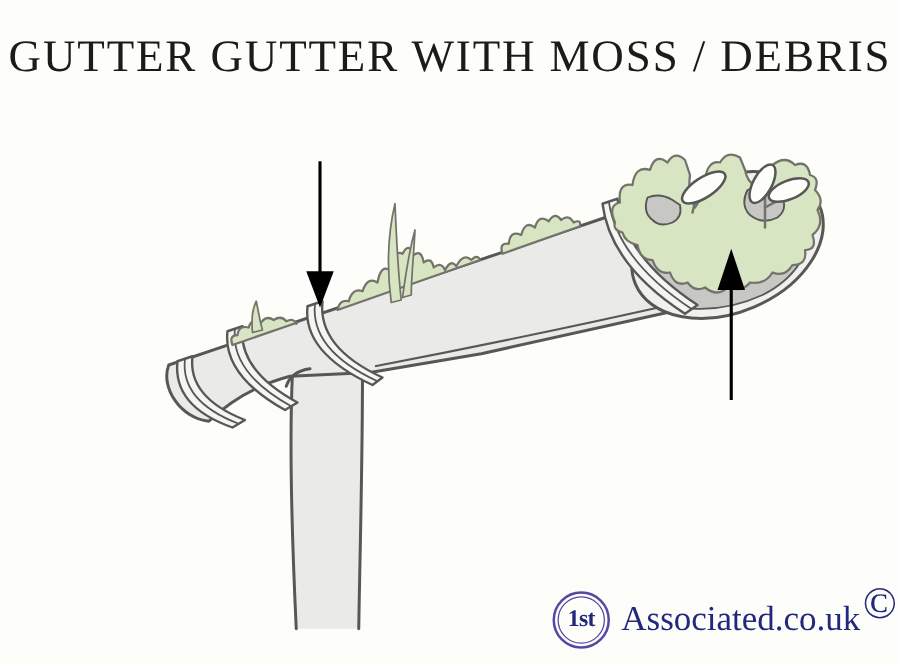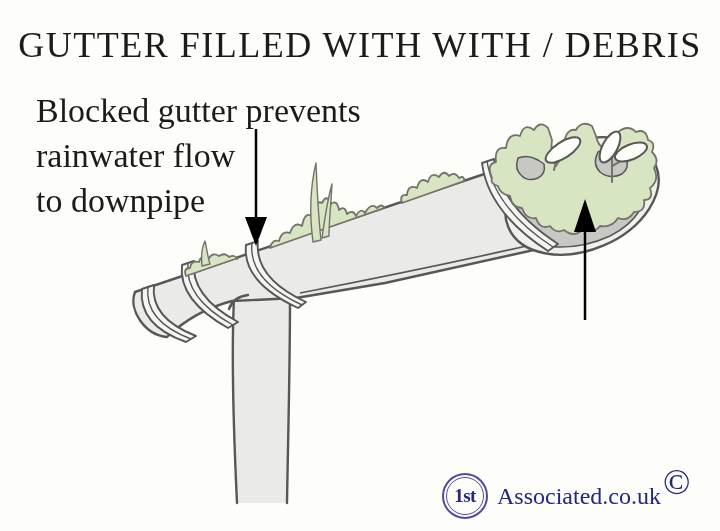--- a/index.html
+++ b/index.html
@@ -37,29 +37,29 @@
   .logo{position:absolute;left:442px;top:473px;display:flex;align-items:center;font-family:Liberation Serif, serif;}
   .logo-ring-outer{
     width:46px;height:46px;border:2px solid var(--logo-ring,#5349a5);border-radius:50%;
     display:flex;align-items:center;justify-content:center;box-sizing:border-box;flex:none;
   }
   .logo-ring-inner{
     width:38px;height:38px;border:1.5px solid var(--logo-ring,#5349a5);border-radius:50%;
     display:flex;align-items:center;justify-content:center;box-sizing:border-box;
   }
   .logo-badge-text{font-size:19px;font-weight:700;color:var(--logo-navy,#23277d);letter-spacing:-0.5px;}
-  .logo-name{font-size:24px;font-weight:400;color:var(--logo-navy,#23277d);margin-left:9px;white-space:nowrap;}
+  .logo-name{font-size:28px;font-weight:400;color:var(--logo-navy,#23277d);margin-left:9px;white-space:nowrap;}
   .logo-copyright{font-size:36px;line-height:1;color:var(--logo-navy,#23277d);align-self:flex-start;margin:-9px 0 0 2px;}
 </style>
 </head>
 <body style="--background: #fdfdfa; --text: #1b1b1b; --gutter-fill: #eaeae8; --gutter-outline: #575755; --moss-fill: #d8e5c3; --moss-outline: #73736b; --debris-fill: #c7c7c3; --logo-navy: #23277d; --logo-ring: #5349a5; --arrow: #000000;">
 
 <div class="stage">
 
-  <div class="title">GUTTER FILLED WITH WITH / DEBRIS</div>
+  <div class="title">GUTTER GUTTER WITH MOSS / DEBRIS</div>
 
   <svg class="illu" viewBox="0 0 720 531" aria-hidden="true">
 
     <g>
       <path class="pipe-fill" d="M 234,296 C 231,360 234,440 237,503 L 287,503 C 288,440 290,370 290,296 Z"></path>
       <path class="pipe-edge" d="M 234,298 C 231,360 234,440 237,503"></path>
       <path class="pipe-edge" d="M 290,298 C 290,370 288,440 287,503"></path>
     </g>
 
     <g>
@@ -126,23 +126,20 @@
     <g>
       <path class="arrow-line" d="M 256,129 L 256,220"></path>
       <polygon class="arrow-head" points="245,217 267,217 256,246"></polygon>
     </g>
     <g>
       <path class="arrow-line" d="M 585,320 L 585,228"></path>
       <polygon class="arrow-head" points="574,232 596,232 585,199"></polygon>
     </g>
   </svg>
 
-  <div class="note note-left">Blocked gutter prevents
-rainwater flow
-to downpipe</div>
 
   <div class="logo">
     <div class="logo-ring-outer">
       <div class="logo-ring-inner">
         <span class="logo-badge-text">1st</span>
       </div>
     </div>
     <span class="logo-name">Associated.co.uk</span>
     <span class="logo-copyright">©</span>
   </div>

